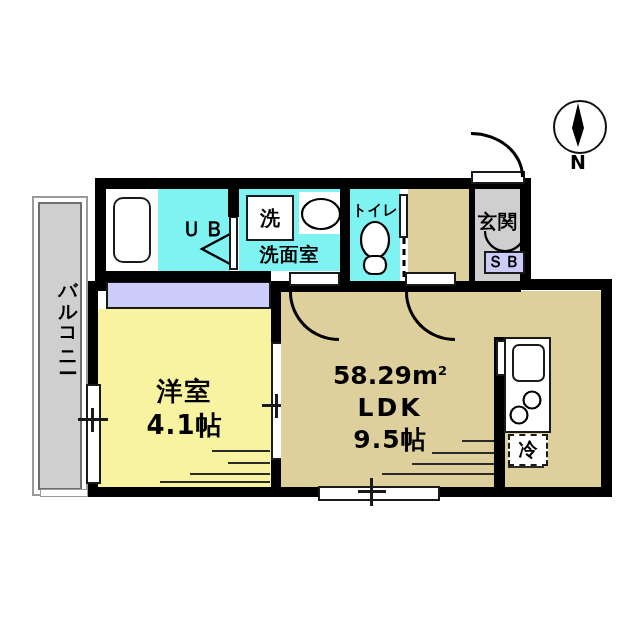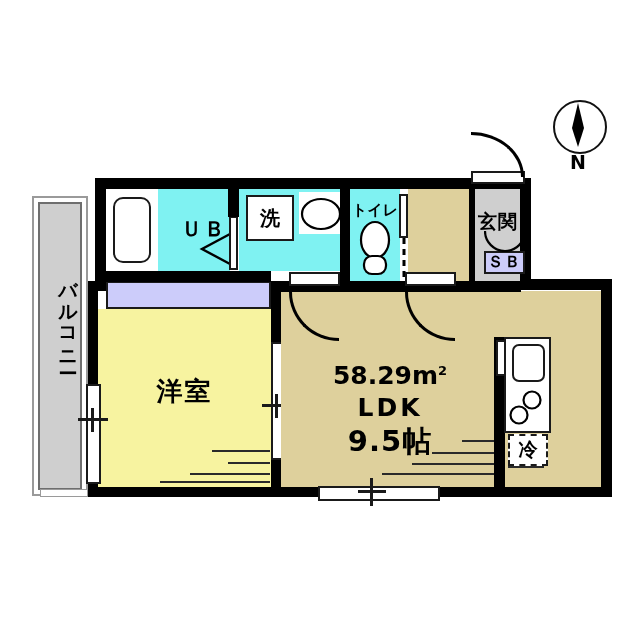--- a/index.html
+++ b/index.html
@@ -94,20 +94,21 @@
   <div class="wall" style="left:228px;top:189px;width:11px;height:28px;"></div>
 
   <div class="room c-cyan" style="left:239px;top:189px;width:101px;height:82px;"></div>
 
   <div class="fx boxlbl" style="left:246px;top:195px;width:48px;height:46px;font-size:20px;">洗</div>
 
   <div class="room c-white" style="left:299px;top:192px;width:44px;height:42px;"></div>
   <svg style="position:absolute;left:299px;top:194px;" width="44" height="40">
     <ellipse cx="22" cy="20" rx="19" ry="15" fill="#fff" stroke="#000" stroke-width="2.2"></ellipse>
   </svg>
+  <div class="lbl" style="left:239px;top:245px;width:101px;font-size:19px;letter-spacing:1px;">洗面室</div>
 
   <div class="wall" style="left:340px;top:189px;width:10px;height:92px;"></div>
 
   <div class="room c-cyan" style="left:350px;top:189px;width:50px;height:92px;"></div>
   <div class="lbl" style="left:350px;top:203px;width:50px;font-size:15px;letter-spacing:0px;">トイレ</div>
   <svg style="position:absolute;left:352px;top:216px;" width="46" height="62">
     <ellipse cx="23" cy="24" rx="14" ry="18" fill="#fff" stroke="#000" stroke-width="2.2"></ellipse>
     <rect x="12" y="40" width="22" height="18" rx="8" fill="#fff" stroke="#000" stroke-width="2.2"></rect>
   </svg>
 
@@ -143,20 +144,21 @@
   <div class="win-h" style="left:186px;top:309px;width:66px;height:11px;"></div>
   <svg style="position:absolute;left:132px;top:319px;" width="40" height="32">
     <polyline points="2,1 20,30 38,1" fill="none" stroke="#000" stroke-width="2.2"></polyline>
   </svg>
   <svg style="position:absolute;left:198px;top:319px;" width="40" height="32">
     <polyline points="2,1 20,30 38,1" fill="none" stroke="#000" stroke-width="2.2"></polyline>
   </svg>
 
   <div class="room c-yellow" style="left:98px;top:309px;width:173px;height:178px;"></div>
   <div class="lbl" style="left:98px;top:378px;width:173px;font-size:26px;letter-spacing:2px;">洋室</div>
+  <div class="lbl" style="left:98px;top:412px;width:173px;font-size:26px;letter-spacing:1px;">4.1帖</div>
 
   <div class="hair" style="left:212px;top:450px;width:58px;"></div>
   <div class="hair" style="left:228px;top:462px;width:42px;"></div>
   <div class="hair" style="left:190px;top:473px;width:80px;"></div>
   <div class="hair" style="left:160px;top:481px;width:110px;"></div>
 
   <div class="win-v" style="left:86px;top:384px;width:11px;height:96px;"></div>
   <div class="thin" style="left:78px;top:418px;width:30px;height:3px;"></div>
   <div class="thin" style="left:91px;top:408px;width:3px;height:24px;"></div>
 
@@ -175,21 +177,21 @@
   <div class="win-h" style="left:289px;top:272px;width:47px;height:10px;"></div>
   <div class="arc arc-bl" style="left:289px;top:292px;width:47px;height:46px;"></div>
 
   <div class="win-h" style="left:405px;top:272px;width:47px;height:10px;"></div>
   <div class="arc arc-bl" style="left:405px;top:292px;width:47px;height:46px;"></div>
 
   <div class="lbl" style="left:300px;top:363px;width:180px;font-size:25px;letter-spacing:0px;">
     <span>58.29m</span><sup style="font-size:13px;">2</sup>
   </div>
   <div class="lbl" style="left:300px;top:395px;width:180px;font-size:25px;letter-spacing:3px;">LDK</div>
-  <div class="lbl" style="left:300px;top:427px;width:180px;font-size:29px;letter-spacing:1px;">9.5帖</div>
+  <div class="lbl" style="left:300px;top:427px;width:180px;font-size:25px;letter-spacing:1px;">9.5帖</div>
 
   <div class="hair" style="left:462px;top:440px;width:42px;"></div>
   <div class="hair" style="left:432px;top:452px;width:72px;"></div>
   <div class="hair" style="left:412px;top:463px;width:92px;"></div>
   <div class="hair" style="left:382px;top:473px;width:122px;"></div>
   <div class="hair" style="left:508px;top:466px;width:36px;"></div>
 
   <div class="wall" style="left:494px;top:337px;width:11px;height:150px;"></div>
   <div class="wall" style="left:494px;top:337px;width:57px;height:9px;"></div>
 

